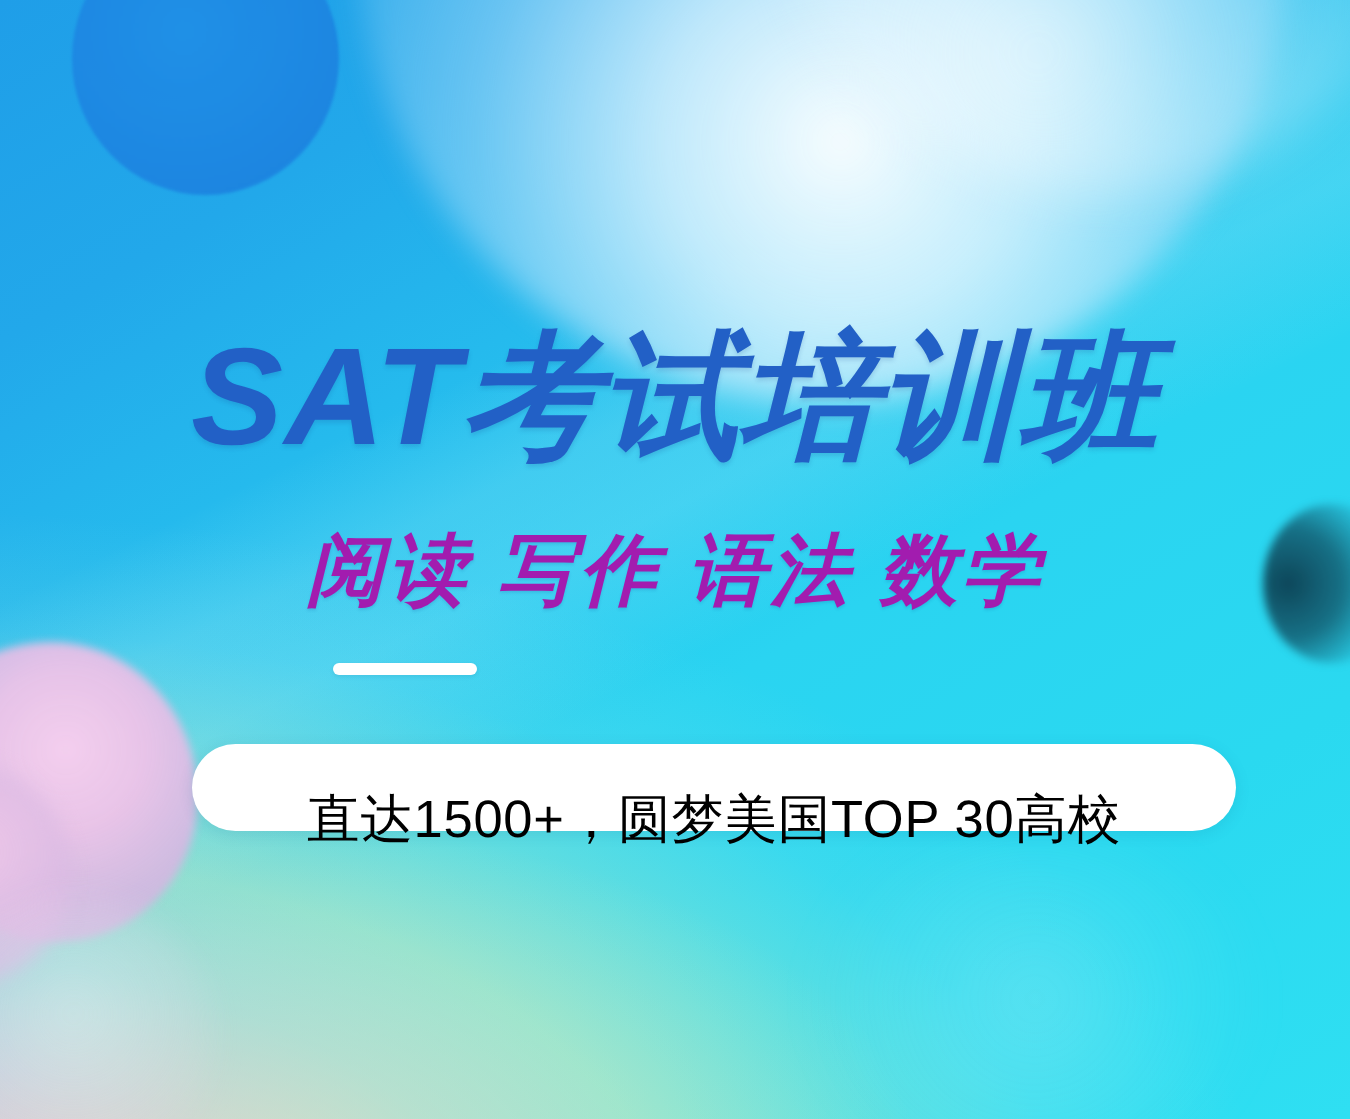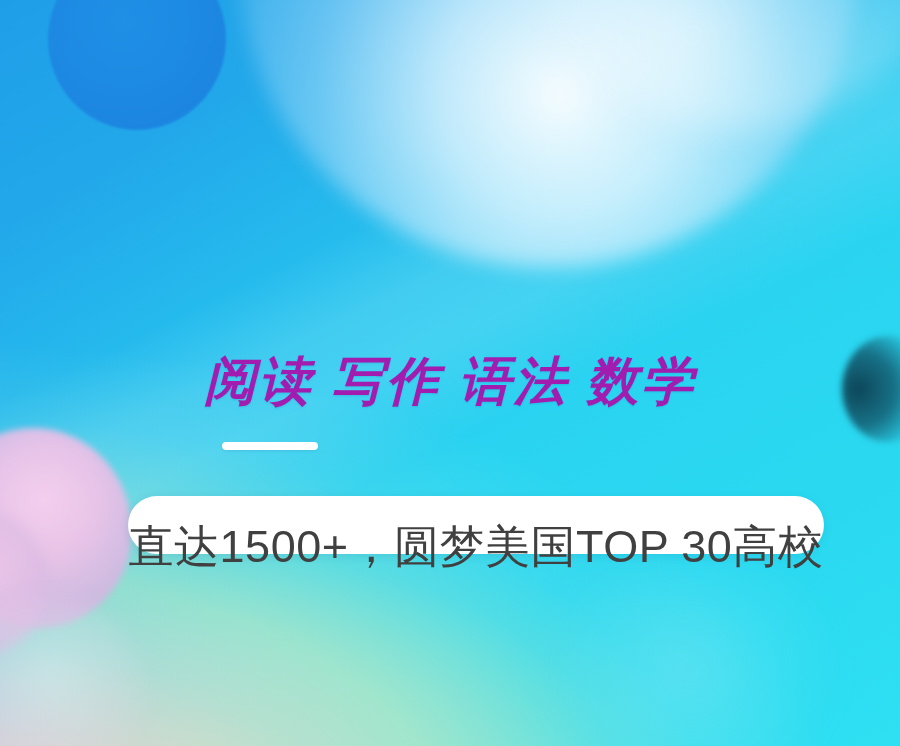--- a/index.html
+++ b/index.html
@@ -248,25 +248,25 @@
     height: 58px;
     border-radius: 29px;
     background: #ffffff;
     display: flex;
     align-items: center;
     justify-content: center;
     box-shadow: 0 2px 10px rgba(10,90,130,0.12);
   }
 
   .pill-text {
-    font-size: 45px;
+    font-size: 35px;
     line-height: 1;
     font-weight: 500;
     letter-spacing: 0.5px;
-    color: #404040;
+    color: #000000;
     white-space: nowrap;
     margin-top: 42px;
   }
 </style>
 </head>
 <body>
 
 <div id="banner">
 
   <div class="bg-layer bg-base"></div>
@@ -278,20 +278,21 @@
   <div class="blob blob-sweep"></div>
   <div class="blob blob-sweep2"></div>
   <div class="blob blob-heart"></div>
   <div class="blob blob-heart-lobe"></div>
   <div class="blob blob-disc-bl"></div>
   <div class="blob blob-crescent-r"></div>
   <div class="blob blob-glow-br"></div>
 
   <div class="content">
 
+    <div class="headline">SAT考试培训班</div>
 
     <div class="subhead">阅读 写作 语法 数学</div>
 
     <div class="divider"></div>
 
     <div class="pill">
       <span class="pill-text">直达1500+，圆梦美国TOP 30高校</span>
     </div>
 
   </div>

